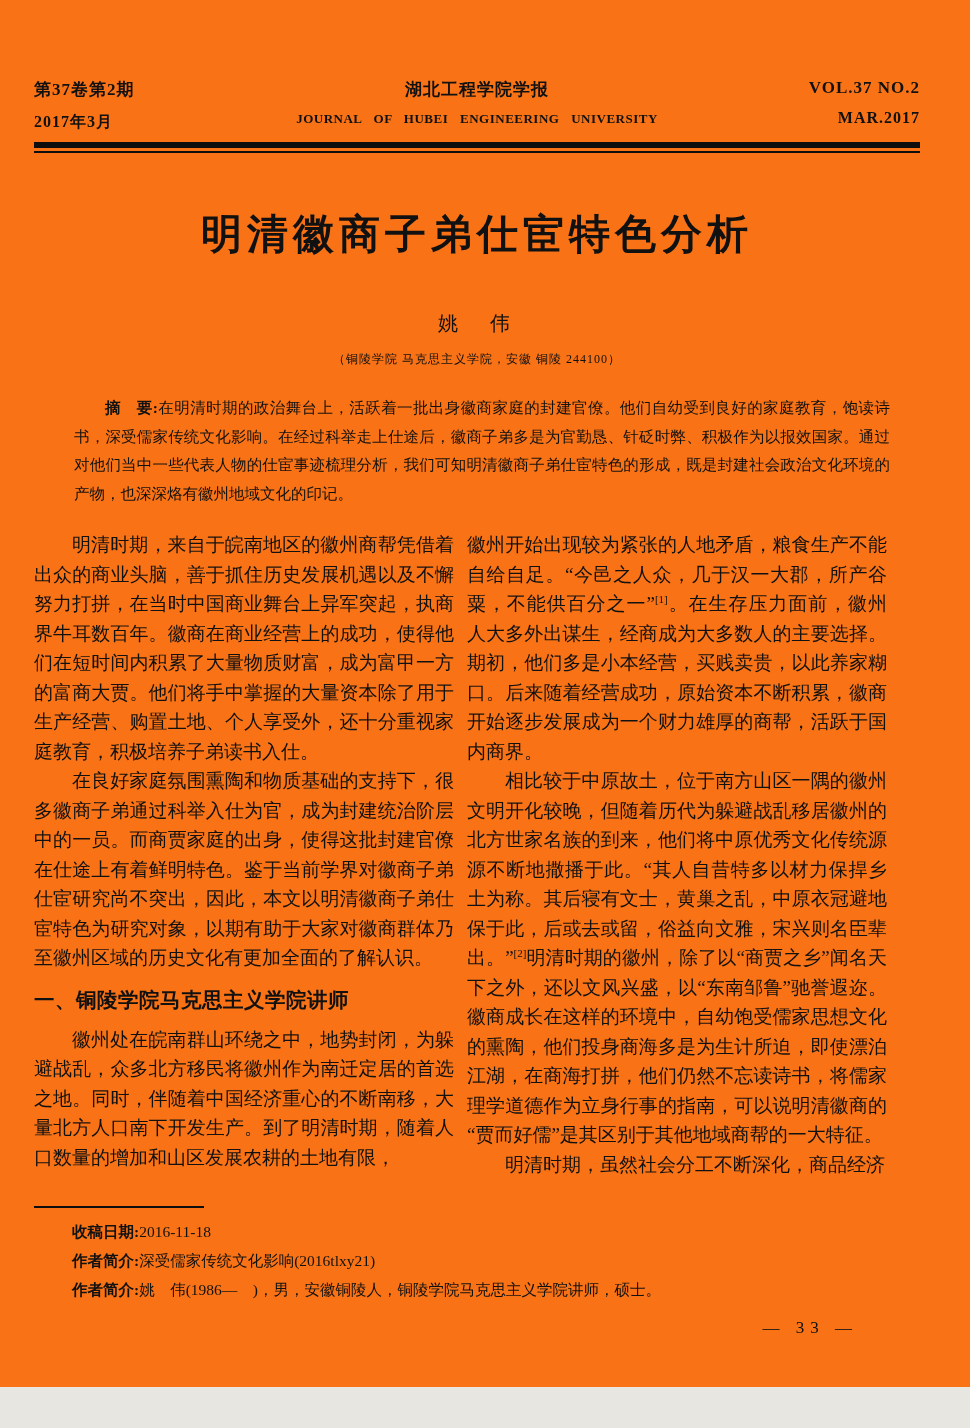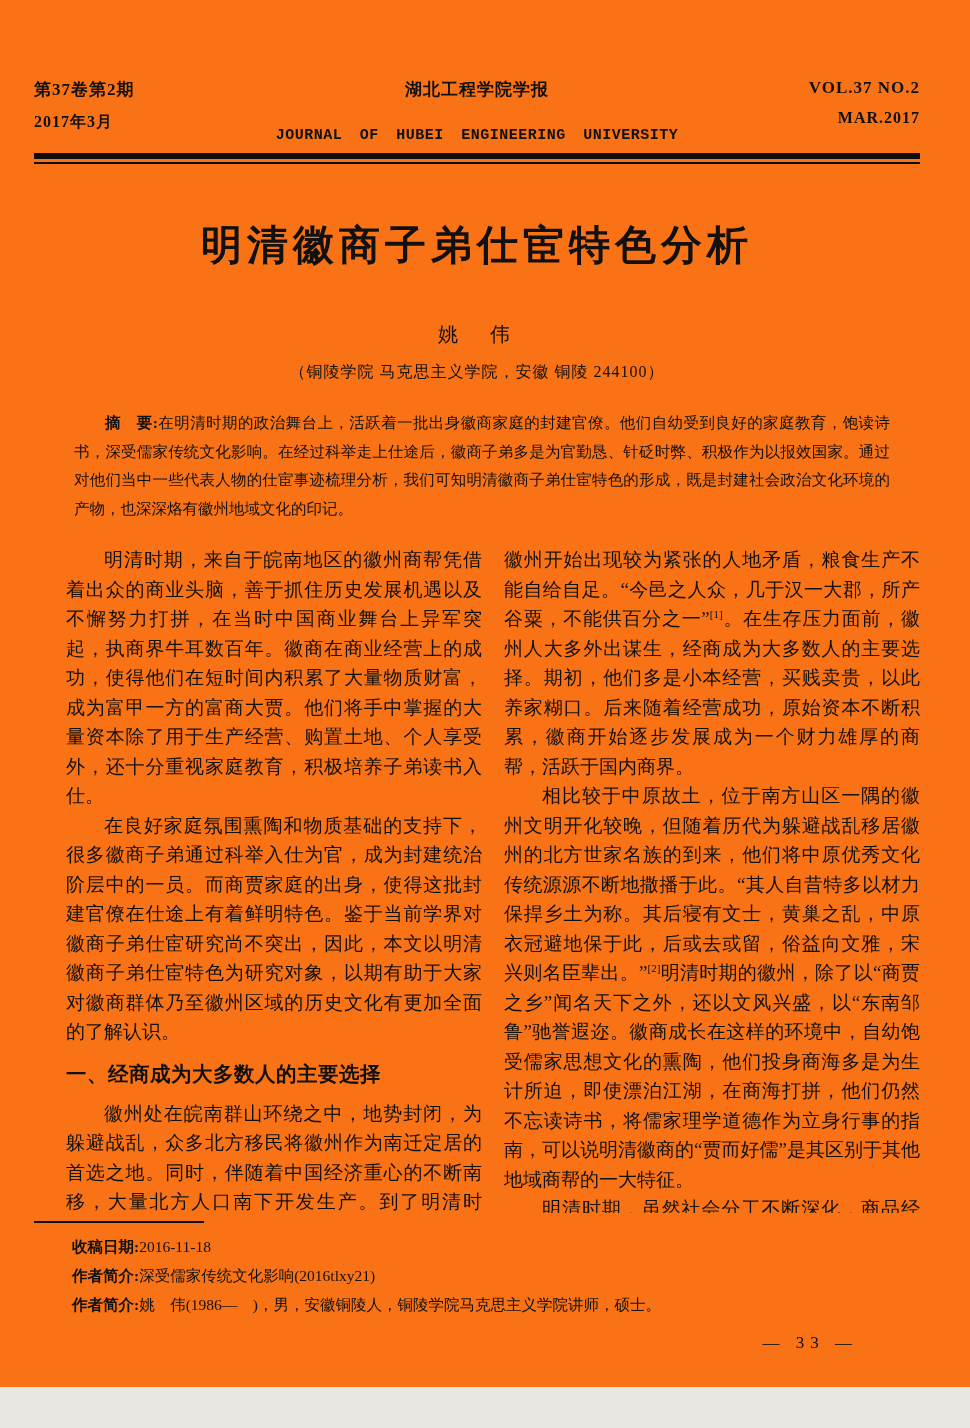--- a/index.html
+++ b/index.html
@@ -14,45 +14,45 @@
     padding: 78px 50px 0 34px;
     overflow: hidden;
   }
   
   .jheader { display: flex; align-items: flex-start; width: 100%; }
   .jheader .h-left { width: 175px; text-align: left; }
   .jheader .h-center { flex: 1; text-align: center; }
   .jheader .h-right { width: 175px; text-align: right; }
   .h-cn-strong { font-weight: bold; font-size: 17px; letter-spacing: 1px; }
   .h-sub { margin-top: 11px; font-size: 16px; font-weight: bold; letter-spacing: 1px; }
-  .h-en { margin-top: 26px; font-size: 15px; font-weight: bold; word-spacing: 8px; letter-spacing: 0.5px; font-family: Liberation Mono, monospace; }
+  .h-en { margin-top: 10px; font-size: 13px; font-weight: bold; word-spacing: 8px; letter-spacing: 0.5px; }
   .h-right .h-cn-strong, .h-right .h-sub { font-weight: bold; font-family: "Liberation Serif", serif; }
   .rule-thick { height: 6px; background: #0e0e0e; margin-top: 9px; }
   .rule-thin  { height: 2px; background: #0e0e0e; margin-top: 3px; }
   
   .art-title {
     margin-top: 54px; text-align: center;
     font-size: 41px; font-weight: bold; letter-spacing: 5px;
   }
   .art-author { margin-top: 48px; text-align: center; font-size: 20px; letter-spacing: 6px; }
-  .art-affil  { margin-top: 14px; text-align: center; font-size: 16px; letter-spacing: 1px; }
+  .art-affil  { margin-top: 14px; text-align: center; font-size: 12px; letter-spacing: 1px; }
   
   .front-block { margin-top: 26px; padding: 0 30px 0 40px; }
   .abstract-p {
     font-size: 15.5px; line-height: 28.5px; text-align: justify;
     text-indent: 2em;
   }
   .front-label { font-weight: bold; }
   .kw-line, .meta-line { font-size: 15.5px; line-height: 28px; text-indent: 2em; }
   .meta-line .meta-group { margin-right: 2.6em; }
   
   .body-columns {
     margin-top: 22px;
-    display: flex; gap: 22px;
-    height: 668px; overflow: hidden; margin-left: 32px;
+    display: flex; gap: 13px;
+    height: 668px; overflow: hidden;
   }
   .col { width: 420px; overflow: hidden; }
   .para {
     font-size: 19px; line-height: 29.5px;
     text-align: justify; text-justify: inter-character;
   }
   .para.indent { text-indent: 2em; }
   .section-heading {
     font-size: 20.5px; font-weight: bold;
     margin: 13px 0 11px 0; letter-spacing: 0.5px;
@@ -96,21 +96,21 @@
   <div class="art-affil">（铜陵学院 马克思主义学院，安徽 铜陵 244100）</div>
 
   <div class="front-block">
     <p class="abstract-p"><span class="front-label">摘　要:</span><span>在明清时期的政治舞台上，活跃着一批出身徽商家庭的封建官僚。他们自幼受到良好的家庭教育，饱读诗书，深受儒家传统文化影响。在经过科举走上仕途后，徽商子弟多是为官勤恳、针砭时弊、积极作为以报效国家。通过对他们当中一些代表人物的仕宦事迹梳理分析，我们可知明清徽商子弟仕宦特色的形成，既是封建社会政治文化环境的产物，也深深烙有徽州地域文化的印记。</span></p>
   </div>
 
   <div class="body-columns">
     <div class="col">
         <p class="para indent">明清时期，来自于皖南地区的徽州商帮凭借着出众的商业头脑，善于抓住历史发展机遇以及不懈努力打拼，在当时中国商业舞台上异军突起，执商界牛耳数百年。徽商在商业经营上的成功，使得他们在短时间内积累了大量物质财富，成为富甲一方的富商大贾。他们将手中掌握的大量资本除了用于生产经营、购置土地、个人享受外，还十分重视家庭教育，积极培养子弟读书入仕。</p>
         <p class="para indent">在良好家庭氛围熏陶和物质基础的支持下，很多徽商子弟通过科举入仕为官，成为封建统治阶层中的一员。而商贾家庭的出身，使得这批封建官僚在仕途上有着鲜明特色。鉴于当前学界对徽商子弟仕宦研究尚不突出，因此，本文以明清徽商子弟仕宦特色为研究对象，以期有助于大家对徽商群体乃至徽州区域的历史文化有更加全面的了解认识。</p>
-        <h2 class="section-heading">一、经商成为大多数人的主要选择</h2>
+        <h2 class="section-heading">一、铜陵学院马克思主义学院讲师</h2>
         <p class="para indent">徽州处在皖南群山环绕之中，地势封闭，为躲避战乱，众多北方移民将徽州作为南迁定居的首选之地。同时，伴随着中国经济重心的不断南移，大量北方人口南下开发生产。到了明清时期，随着人口数量的增加和山区发展农耕的土地有限，</p>
       </div>
     <div class="col">
         <p class="para">徽州开始出现较为紧张的人地矛盾，粮食生产不能自给自足。“今邑之人众，几于汉一大郡，所产谷粟，不能供百分之一”<sup class="ref">[1]</sup>。在生存压力面前，徽州人大多外出谋生，经商成为大多数人的主要选择。期初，他们多是小本经营，买贱卖贵，以此养家糊口。后来随着经营成功，原始资本不断积累，徽商开始逐步发展成为一个财力雄厚的商帮，活跃于国内商界。</p>
         <p class="para indent">相比较于中原故土，位于南方山区一隅的徽州文明开化较晚，但随着历代为躲避战乱移居徽州的北方世家名族的到来，他们将中原优秀文化传统源源不断地撒播于此。“其人自昔特多以材力保捍乡土为称。其后寝有文士，黄巢之乱，中原衣冠避地保于此，后或去或留，俗益向文雅，宋兴则名臣辈出。”<sup class="ref">[2]</sup>明清时期的徽州，除了以“商贾之乡”闻名天下之外，还以文风兴盛，以“东南邹鲁”驰誉遐迩。徽商成长在这样的环境中，自幼饱受儒家思想文化的熏陶，他们投身商海多是为生计所迫，即使漂泊江湖，在商海打拼，他们仍然不忘读诗书，将儒家理学道德作为立身行事的指南，可以说明清徽商的“贾而好儒”是其区别于其他地域商帮的一大特征。</p>
         <p class="para indent">明清时期，虽然社会分工不断深化，商品经济</p>
       </div>
   </div>
 
   <div class="footnote-rule"></div>

